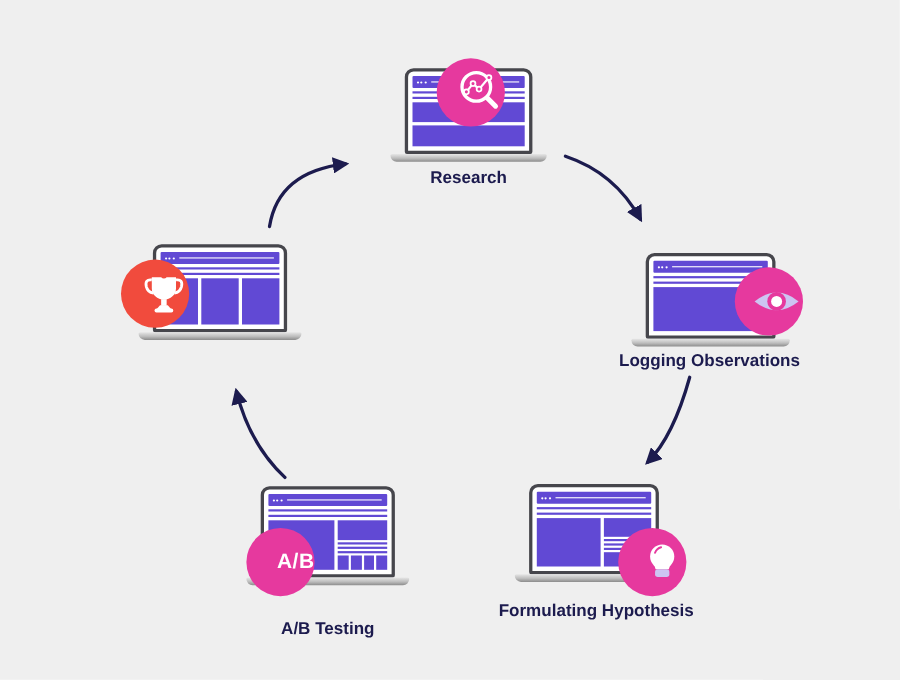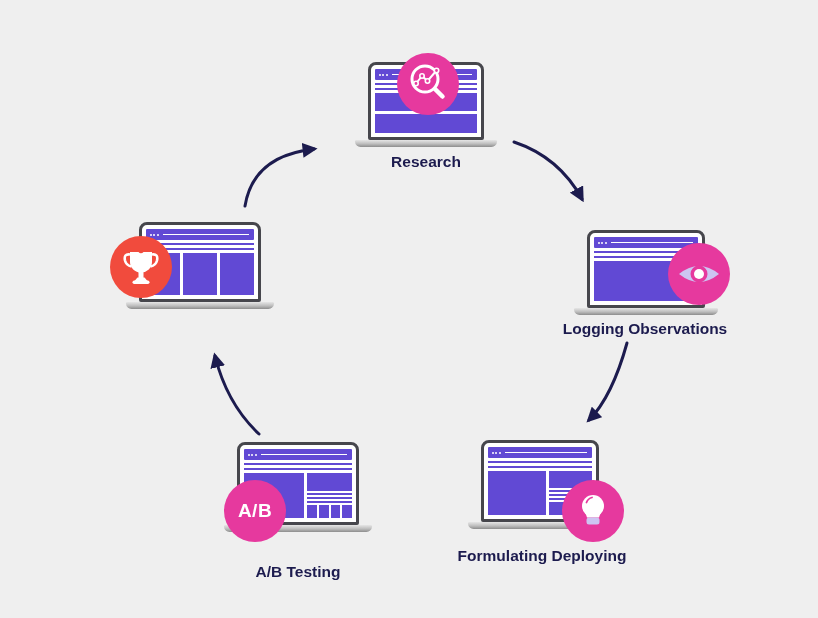--- a/index.html
+++ b/index.html
@@ -48,21 +48,21 @@
   .split .main { flex:1.35; background:var(--purple,#6149d4); }
   .side { flex:1; display:flex; flex-direction:column; gap:2px; }
   .sblk { flex:1.2; background:var(--purple,#6149d4); }
   .sline { flex:0 0 2px; background:var(--purple,#6149d4); }
   .squares { flex:0 0 13px; display:flex; gap:2px; }
   .sq { flex:1; background:var(--purple,#6149d4); }
   .sblk2 { flex:0 0 13px; background:var(--purple,#6149d4); }
 
   .badge {
     position:absolute; width:62px; height:62px; border-radius:50%;
-    display:flex; align-items:center; justify-content:center; z-index:3;
+    display:flex; align-items:center; justify-content:flex-end; z-index:3;
   }
   .badge-pink { background:var(--pink,#e6399e); }
   .badge-red  { background:var(--red,#f14b3d); }
   .ab-text { font-weight:bold; font-size:19px; color:#fff; letter-spacing:.5px; }
 
   .label {
     position:absolute; transform:translateX(-50%);
     white-space:nowrap; font-weight:bold; font-size:15.5px;
     color:var(--navy,#1c1b4e); z-index:4;
   }
@@ -234,16 +234,16 @@
     </div>
     <div class="base"></div>
     <div class="badge badge-pink" style="left:81px; top:40px;">
       <svg width="44" height="44" viewBox="0 0 44 44">
         <circle cx="22" cy="17" r="11" fill="#fff"></circle>
         <path d="M13.5 21 h17 l-2.5 7.5 h-12 z" fill="#fff"></path>
         <path d="M15.5 13.5 Q 17 9.5 21 8.5" stroke="#e6399e" stroke-width="1.8" fill="none" stroke-linecap="round"></path>
         <rect x="15.5" y="28.5" width="13" height="7" rx="2.5" fill="#cdc5f2"></rect>
       </svg>
     </div>
-    <div class="label" style="left:61px; top:107px;">Formulating Deploying</div>
+    <div class="label" style="left:61px; top:107px;">Formulating Hypothesis</div>
   </div>
 
 </div>
 
 </body></html>

